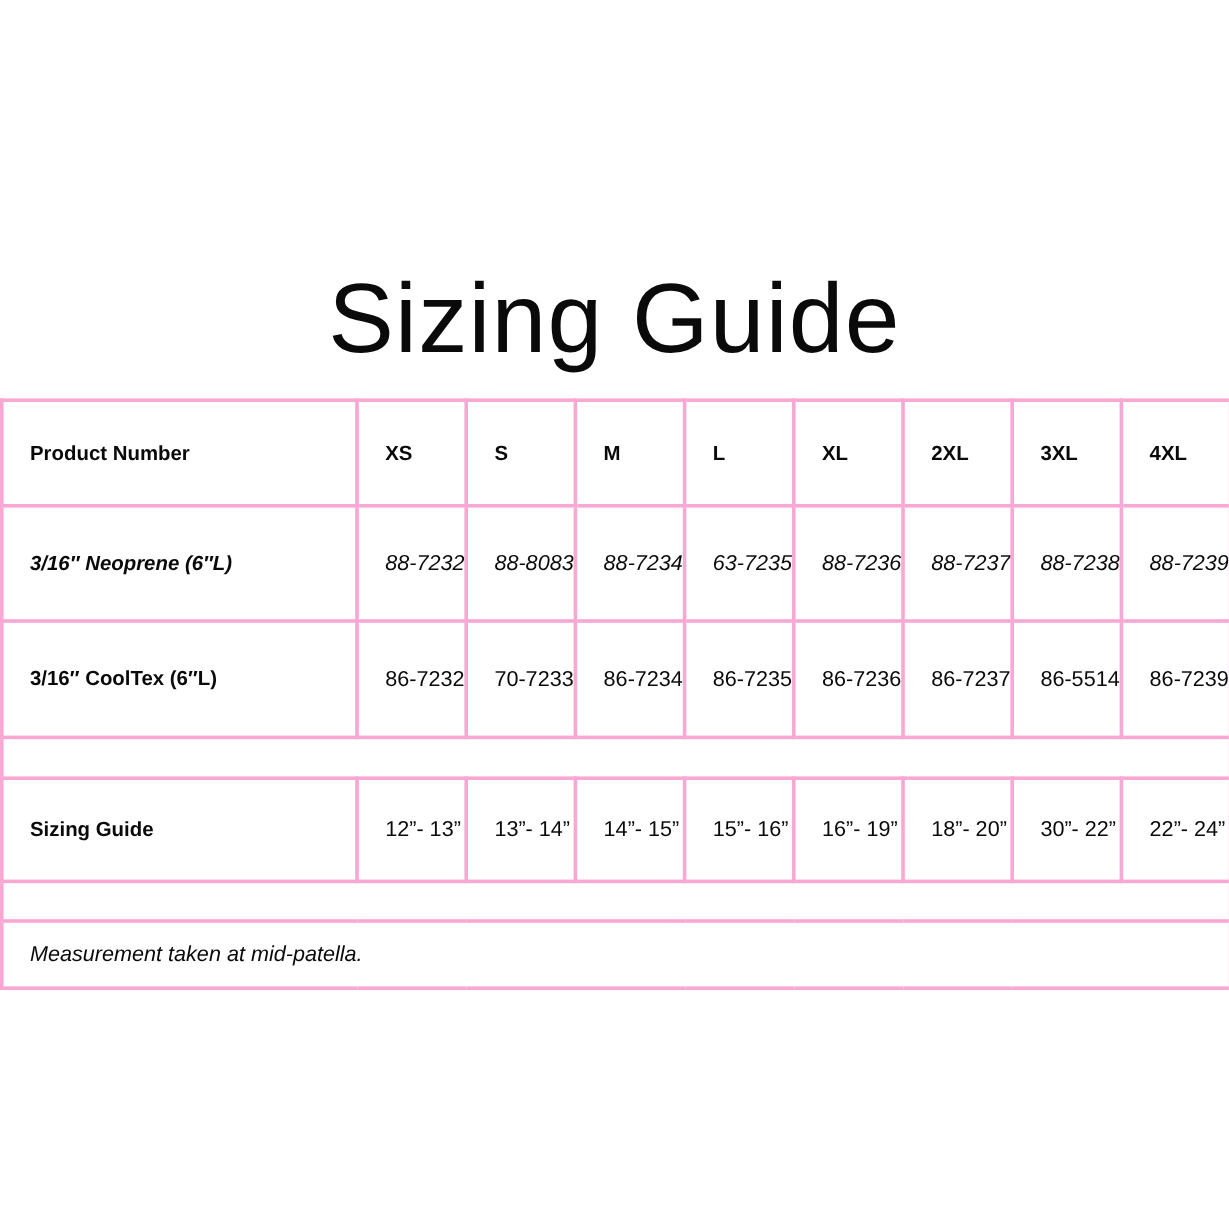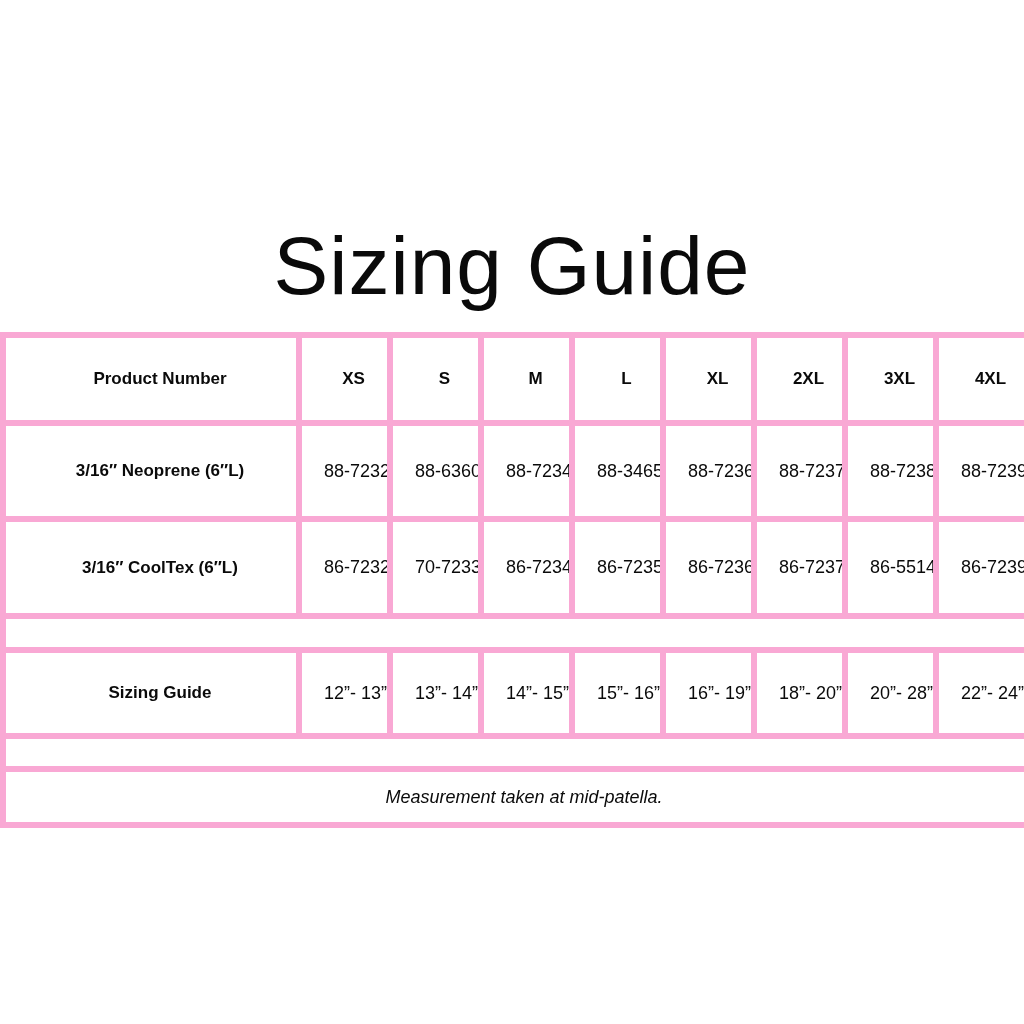--- a/index.html
+++ b/index.html
@@ -29,34 +29,34 @@
   }
   table.sizing {
     width: 1024px;
     border-collapse: collapse;
     table-layout: fixed;
   }
   table.sizing col.c-label { width: 296px; }
   table.sizing col.c-size  { width: 91px; }
   table.sizing th,
   table.sizing td {
-    border: 6px solid #f9a8d4;
+    border: 3px solid #f9a8d4;
     vertical-align: middle;
-    text-align: center;
+    text-align: left;
     padding: 0 4px 0 22px;
     font-size: 18px;
     font-weight: 400;
     background: #ffffff;
     overflow: hidden;
     white-space: nowrap;
   }
   table.sizing th { font-weight: 700; font-size: 17px; }
   table.sizing td.lbl { font-weight: 700; font-size: 17px; }
   tr.r-header   { height: 88px; }
-  tr.r-product  { height: 96px; }
+  tr.r-product  { height: 96px; font-style: italic; }
   tr.r-product2 { height: 97px; }
   tr.r-spacer   { height: 34px; }
   tr.r-spacer2  { height: 33px; }
   tr.r-sizing   { height: 86px; }
   tr.r-footnote { height: 56px; }
   td.foot {
     font-weight: 700;
     font-style: italic;
     font-size: 17px;
   }
@@ -89,23 +89,23 @@
         <th>L</th>
         <th>XL</th>
         <th>2XL</th>
         <th>3XL</th>
         <th>4XL</th>
       </tr>
 
       <tr class="r-product">
         <td class="lbl">3/16″ Neoprene (6″L)</td>
         <td>88-7232</td>
-        <td>88-6360</td>
+        <td>88-8083</td>
         <td>88-7234</td>
-        <td>88-3465</td>
+        <td>63-7235</td>
         <td>88-7236</td>
         <td>88-7237</td>
         <td>88-7238</td>
         <td>88-7239</td>
       </tr>
 
       <tr class="r-product2">
         <td class="lbl">3/16″ CoolTex (6″L)</td>
         <td>86-7232</td>
         <td>70-7233</td>
@@ -122,21 +122,21 @@
       </tr>
 
       <tr class="r-sizing">
         <td class="lbl">Sizing Guide</td>
         <td>12”- 13”</td>
         <td>13”- 14”</td>
         <td>14”- 15”</td>
         <td>15”- 16”</td>
         <td>16”- 19”</td>
         <td>18”- 20”</td>
-        <td>20”- 28”</td>
+        <td>30”- 22”</td>
         <td>22”- 24”</td>
       </tr>
 
       <tr class="r-spacer2">
         <td colspan="9"></td>
       </tr>
 
       <tr class="r-footnote">
         <td colspan="9" class="foot">Measurement taken at mid-patella.</td>
       </tr>

